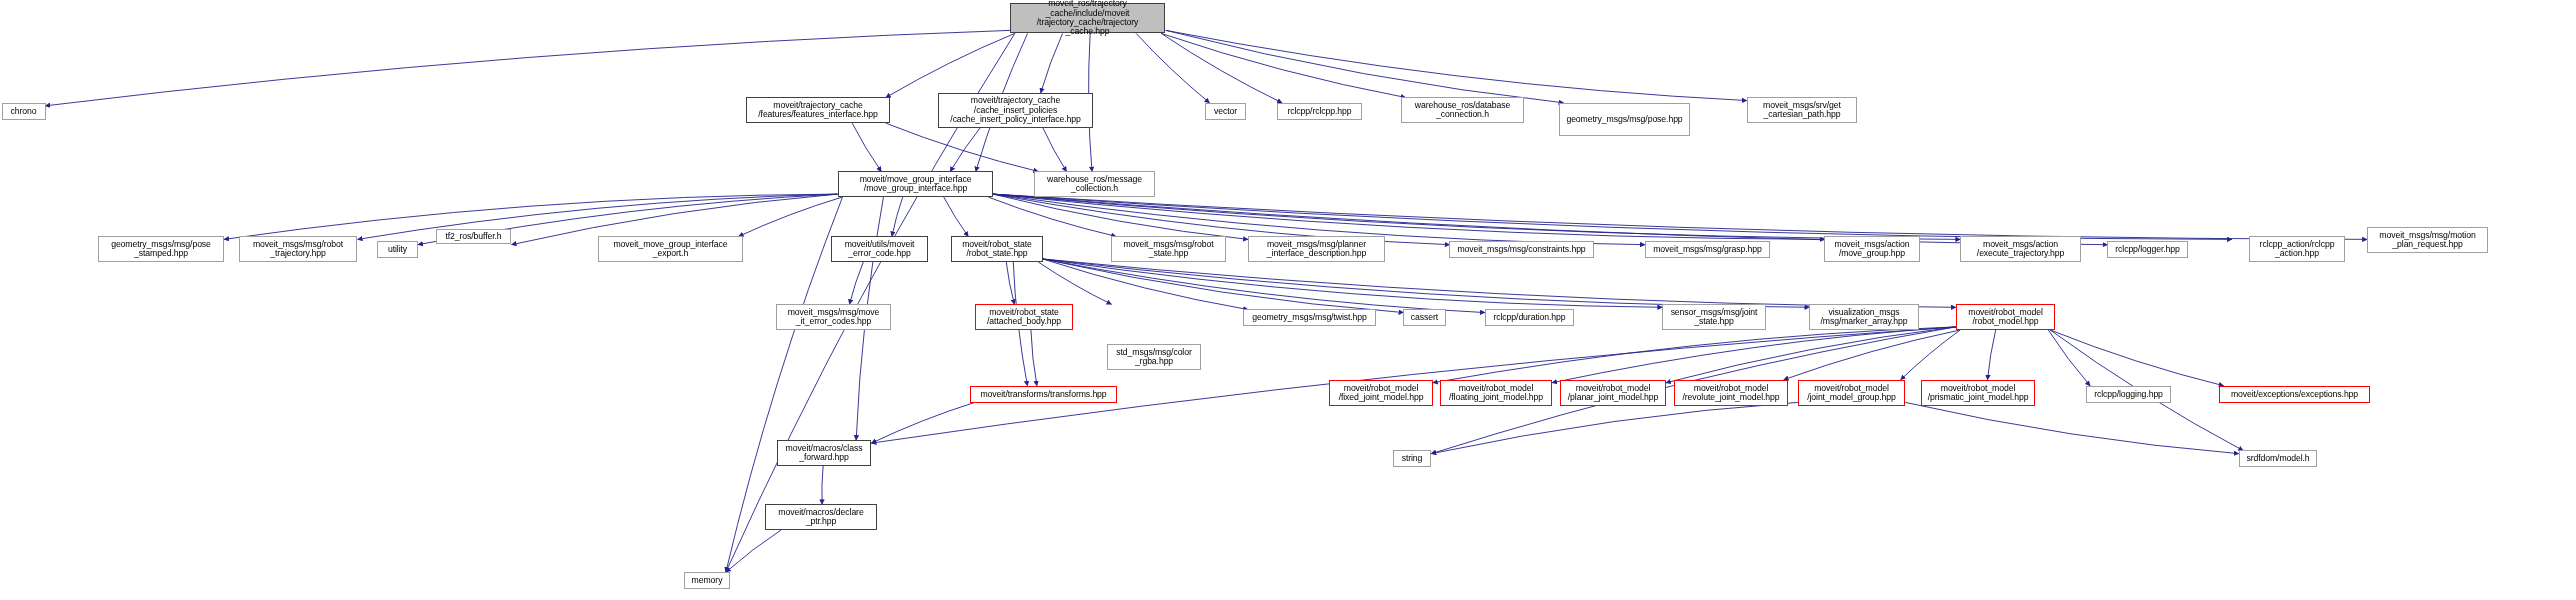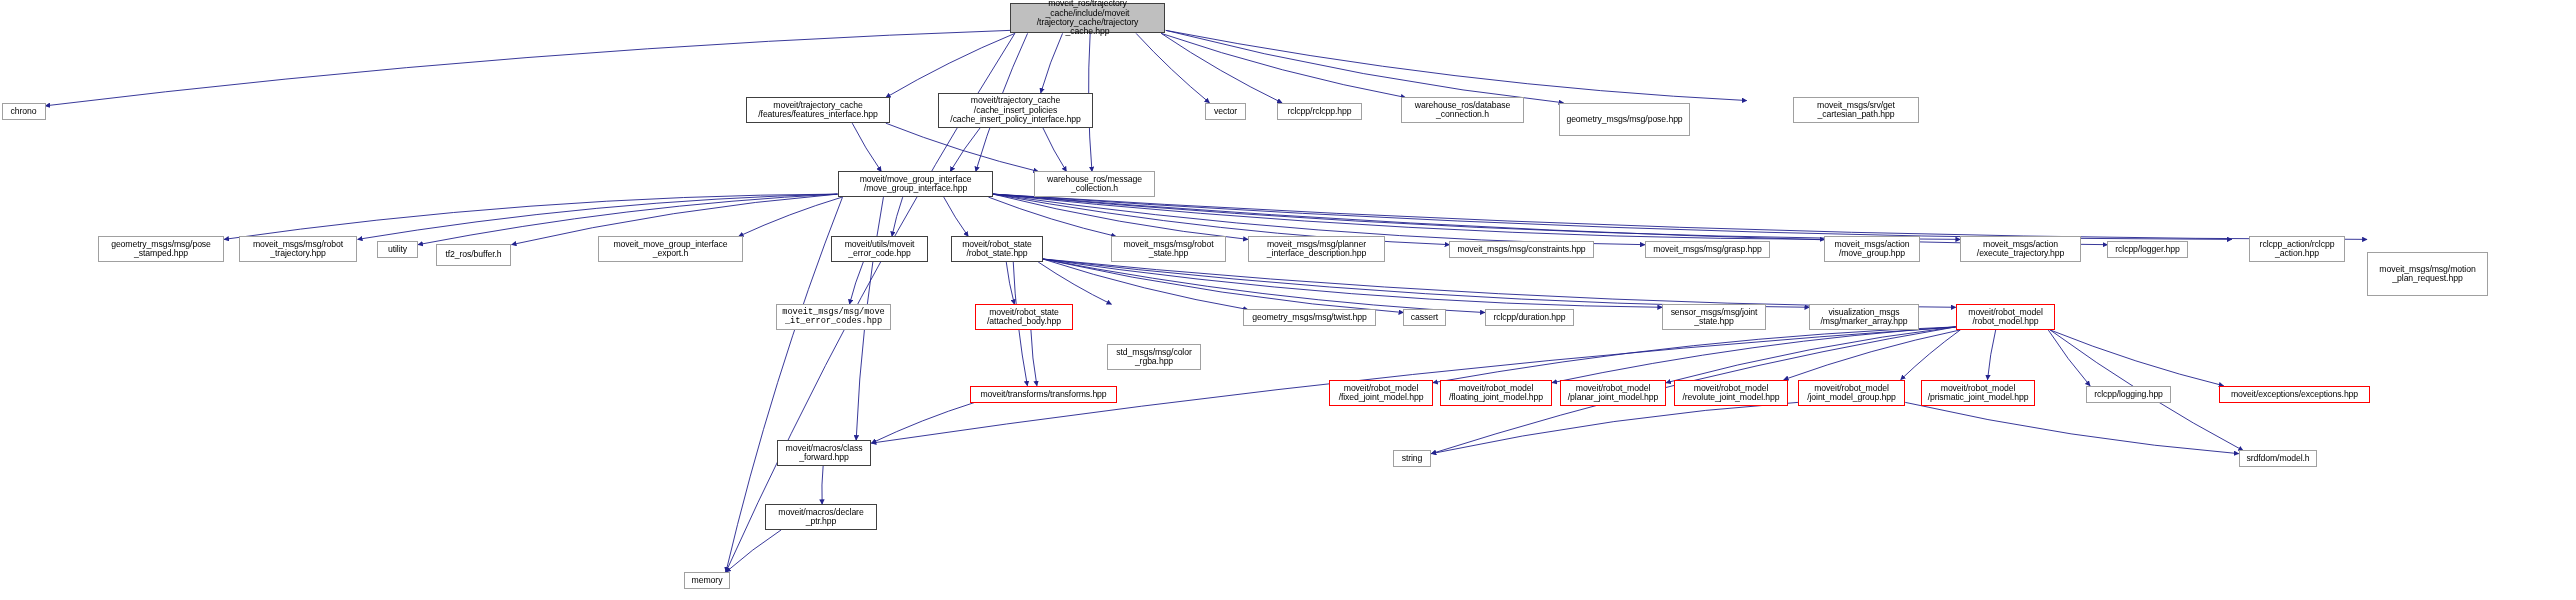--- a/index.html
+++ b/index.html
@@ -133,54 +133,54 @@
       <div class="node dark" style="left: 746px; top: 97px; width: 144px; height: 26px;"><span>moveit/trajectory_cache
 /features/features_interface.hpp</span></div>
       <div class="node dark" style="left: 938px; top: 93px; width: 155px; height: 35px;"><span>moveit/trajectory_cache
 /cache_insert_policies
 /cache_insert_policy_interface.hpp</span></div>
       <div class="node" style="left: 1205px; top: 103px; width: 41px; height: 16.6px;"><span>vector</span></div>
       <div class="node" style="left: 1277px; top: 103px; width: 85px; height: 16.6px;"><span>rclcpp/rclcpp.hpp</span></div>
       <div class="node" style="left: 1401px; top: 97px; width: 123px; height: 26px;"><span>warehouse_ros/database
 _connection.h</span></div>
       <div class="node" style="left: 1559px; top: 103px; width: 131px; height: 33px;"><span>geometry_msgs/msg/pose.hpp</span></div>
-      <div class="node" style="left: 1747px; top: 97px; width: 126px; height: 26px; margin-left: 46px;"><span>moveit_msgs/srv/get
+      <div class="node" style="left: 1747px; top: 97px; width: 110px; height: 26px;"><span>moveit_msgs/srv/get
 _cartesian_path.hpp</span></div>
       <div class="node dark" style="left: 838px; top: 171px; width: 155px; height: 26px;"><span>moveit/move_group_interface
 /move_group_interface.hpp</span></div>
       <div class="node" style="left: 1034px; top: 171px; width: 121px; height: 26px;"><span>warehouse_ros/message
 _collection.h</span></div>
       <div class="node" style="left: 98px; top: 236px; width: 126px; height: 26px;"><span>geometry_msgs/msg/pose
 _stamped.hpp</span></div>
       <div class="node" style="left: 239px; top: 236px; width: 118px; height: 26px;"><span>moveit_msgs/msg/robot
 _trajectory.hpp</span></div>
       <div class="node" style="left: 377px; top: 241px; width: 41px; height: 16.6px;"><span>utility</span></div>
-      <div class="node" style="left: 436px; top: 244px; width: 75px; height: 22px;"><span>tf2_ros/buffer.h</span></div>
+      <div class="node" style="left: 436px; top: 229px; width: 75px; height: 15px;"><span>tf2_ros/buffer.h</span></div>
       <div class="node" style="left: 598px; top: 236px; width: 145px; height: 26px;"><span>moveit_move_group_interface
 _export.h</span></div>
       <div class="node dark" style="left: 831px; top: 236px; width: 97px; height: 26px;"><span>moveit/utils/moveit
 _error_code.hpp</span></div>
       <div class="node dark" style="left: 951px; top: 236px; width: 92px; height: 26px;"><span>moveit/robot_state
 /robot_state.hpp</span></div>
       <div class="node" style="left: 1111px; top: 236px; width: 115px; height: 26px;"><span>moveit_msgs/msg/robot
 _state.hpp</span></div>
       <div class="node" style="left: 1248px; top: 236px; width: 137px; height: 26px;"><span>moveit_msgs/msg/planner
 _interface_description.hpp</span></div>
       <div class="node" style="left: 1449px; top: 241px; width: 145px; height: 16.6px;"><span>moveit_msgs/msg/constraints.hpp</span></div>
       <div class="node" style="left: 1645px; top: 241px; width: 125px; height: 16.6px;"><span>moveit_msgs/msg/grasp.hpp</span></div>
       <div class="node" style="left: 1824px; top: 236px; width: 96px; height: 26px;"><span>moveit_msgs/action
 /move_group.hpp</span></div>
       <div class="node" style="left: 1960px; top: 236px; width: 121px; height: 26px;"><span>moveit_msgs/action
 /execute_trajectory.hpp</span></div>
       <div class="node" style="left: 2107px; top: 241px; width: 81px; height: 16.6px;"><span>rclcpp/logger.hpp</span></div>
       <div class="node" style="left: 2232px; top: 236px; width: 96px; height: 26px; margin-left: 17px;"><span>rclcpp_action/rclcpp
 _action.hpp</span></div>
-      <div class="node" style="left: 2367px; top: 252px; width: 121px; height: 44px;"><span>moveit_msgs/msg/motion
+      <div class="node" style="left: 2367px; top: 227px; width: 121px; height: 26px;"><span>moveit_msgs/msg/motion
 _plan_request.hpp</span></div>
-      <div class="node" style="left: 776px; top: 304px; width: 115px; height: 26px; font-family: Liberation Mono, monospace;"><span>moveit_msgs/msg/move
+      <div class="node" style="left: 776px; top: 304px; width: 115px; height: 26px;"><span>moveit_msgs/msg/move
 _it_error_codes.hpp</span></div>
       <div class="node red" style="left: 975px; top: 304px; width: 98px; height: 26px;"><span>moveit/robot_state
 /attached_body.hpp</span></div>
       <div class="node" style="left: 1107px; top: 304px; width: 94px; height: 26px; margin-top: 40px;"><span>std_msgs/msg/color
 _rgba.hpp</span></div>
       <div class="node" style="left: 1243px; top: 309px; width: 133px; height: 16.6px;"><span>geometry_msgs/msg/twist.hpp</span></div>
       <div class="node" style="left: 1403px; top: 309px; width: 43px; height: 16.6px;"><span>cassert</span></div>
       <div class="node" style="left: 1485px; top: 309px; width: 89px; height: 16.6px;"><span>rclcpp/duration.hpp</span></div>
       <div class="node" style="left: 1662px; top: 304px; width: 104px; height: 26px;"><span>sensor_msgs/msg/joint
 _state.hpp</span></div>

